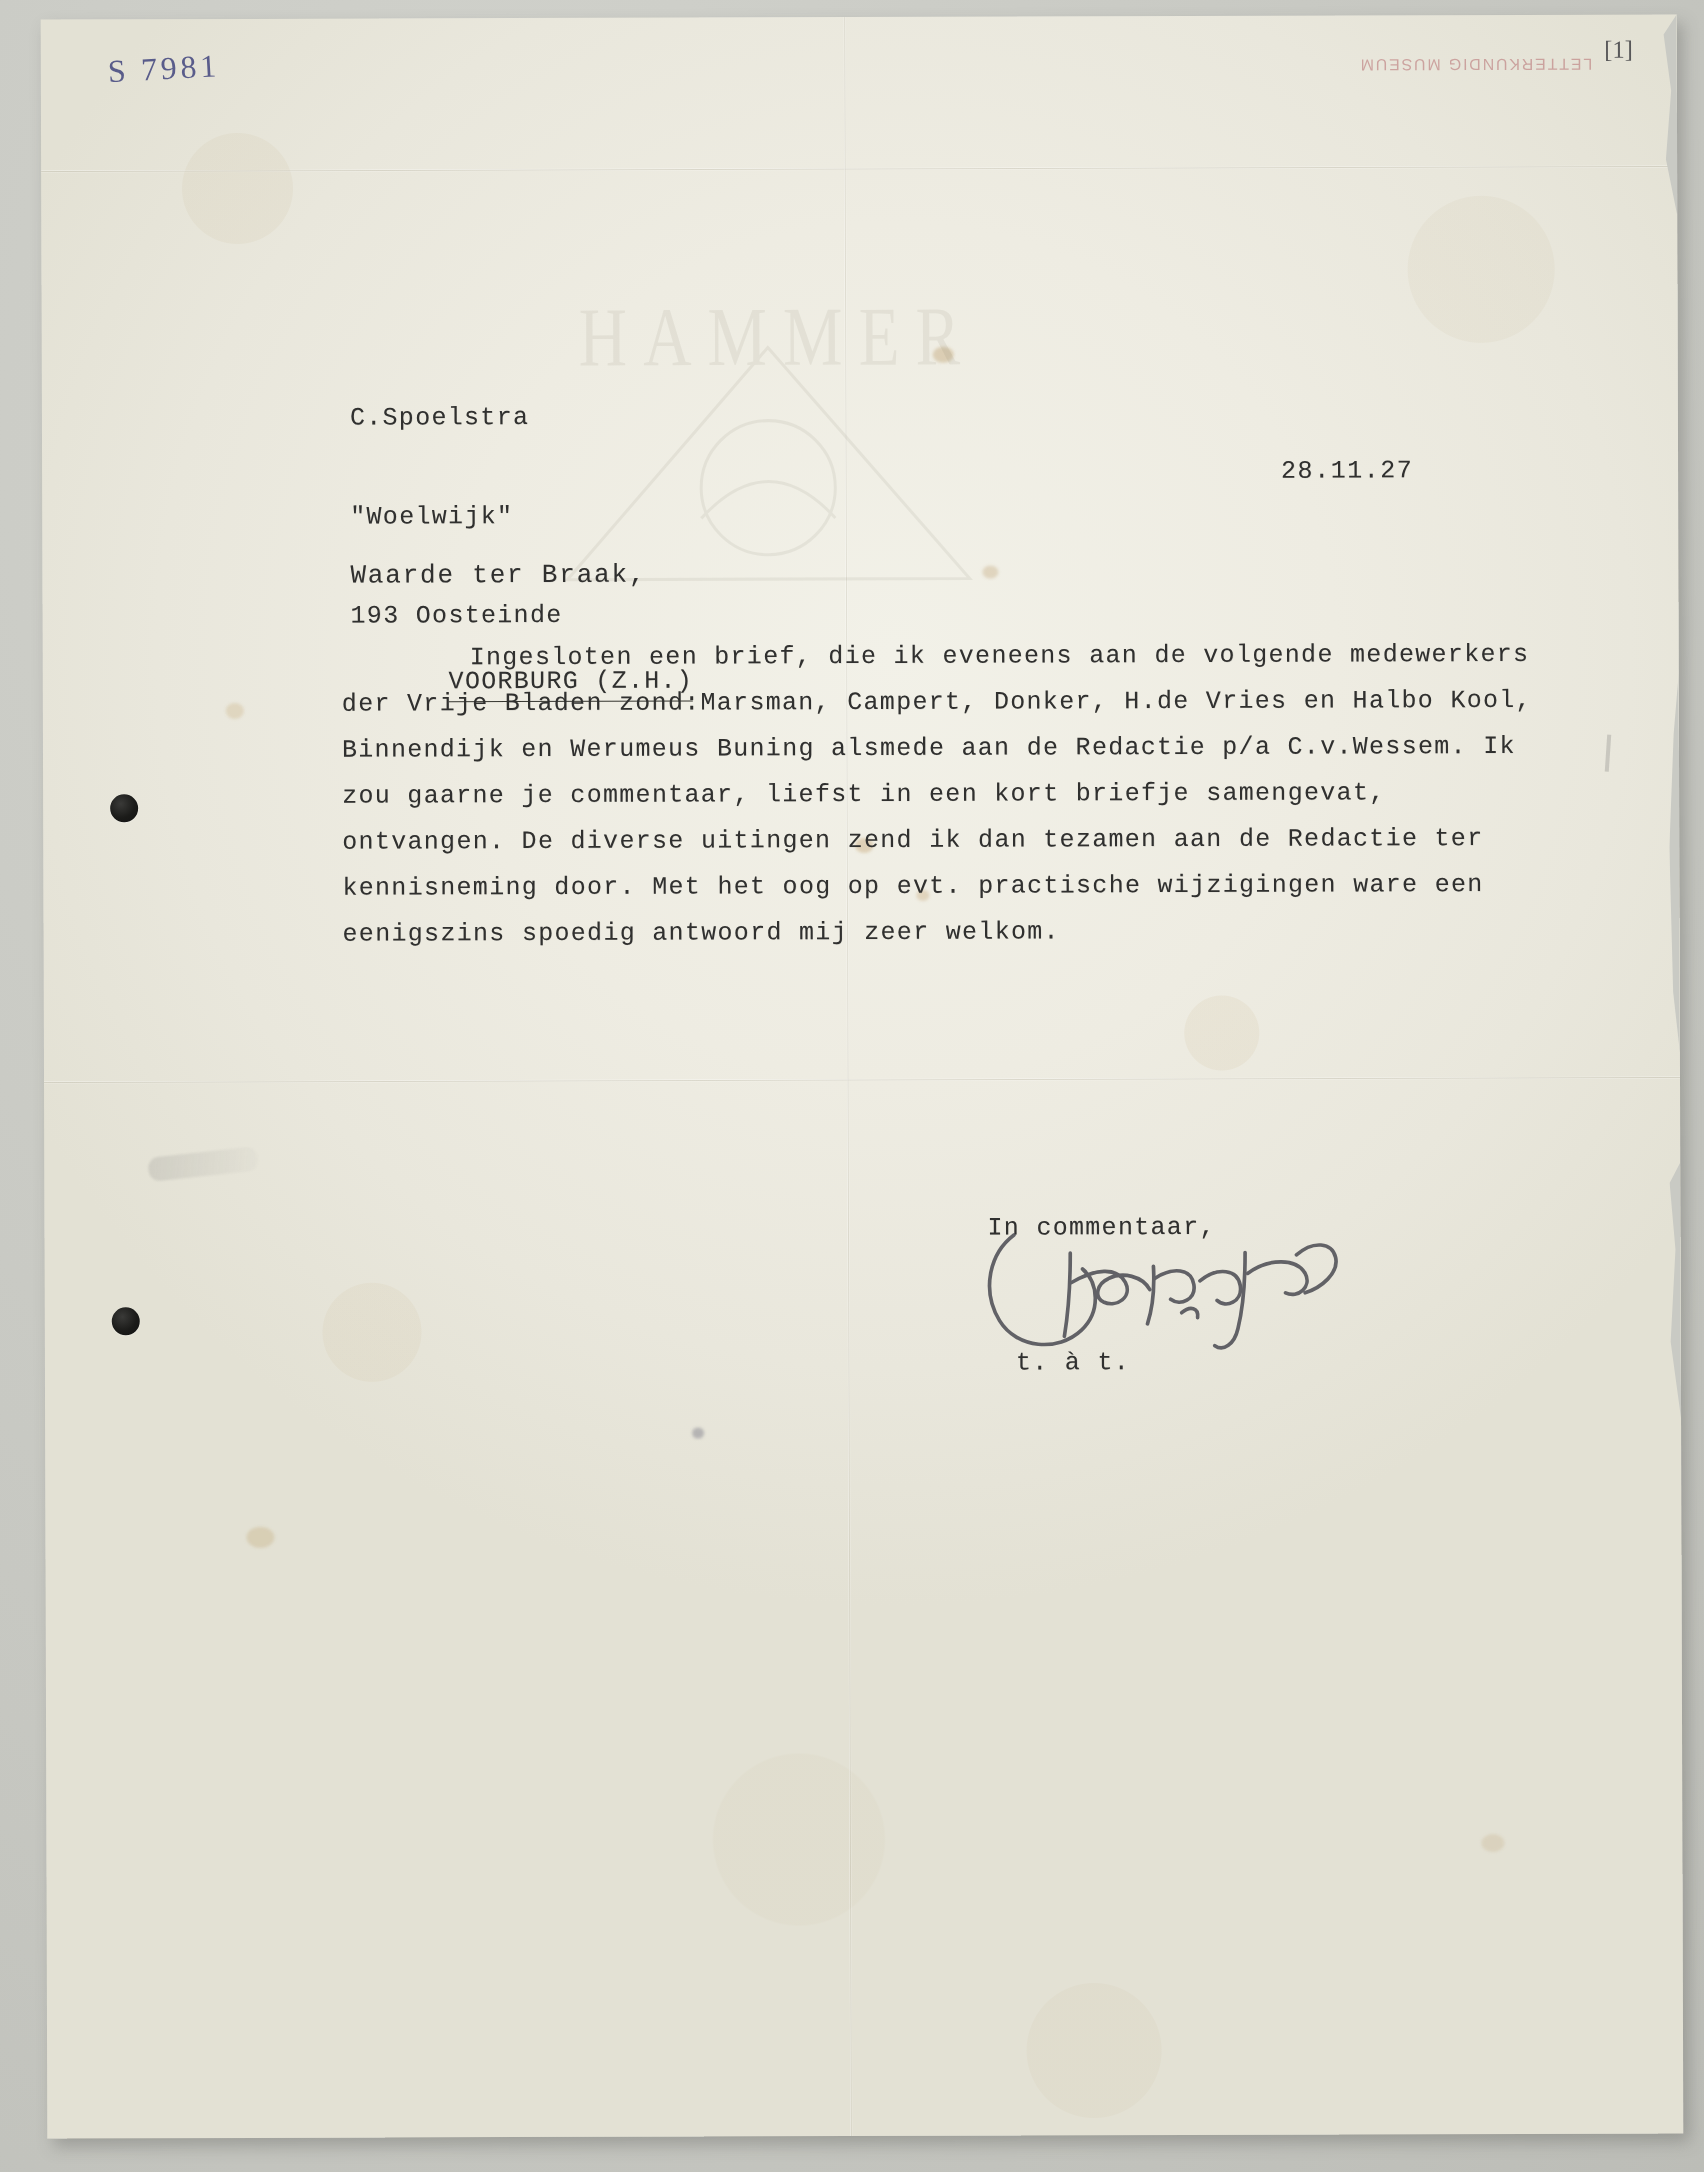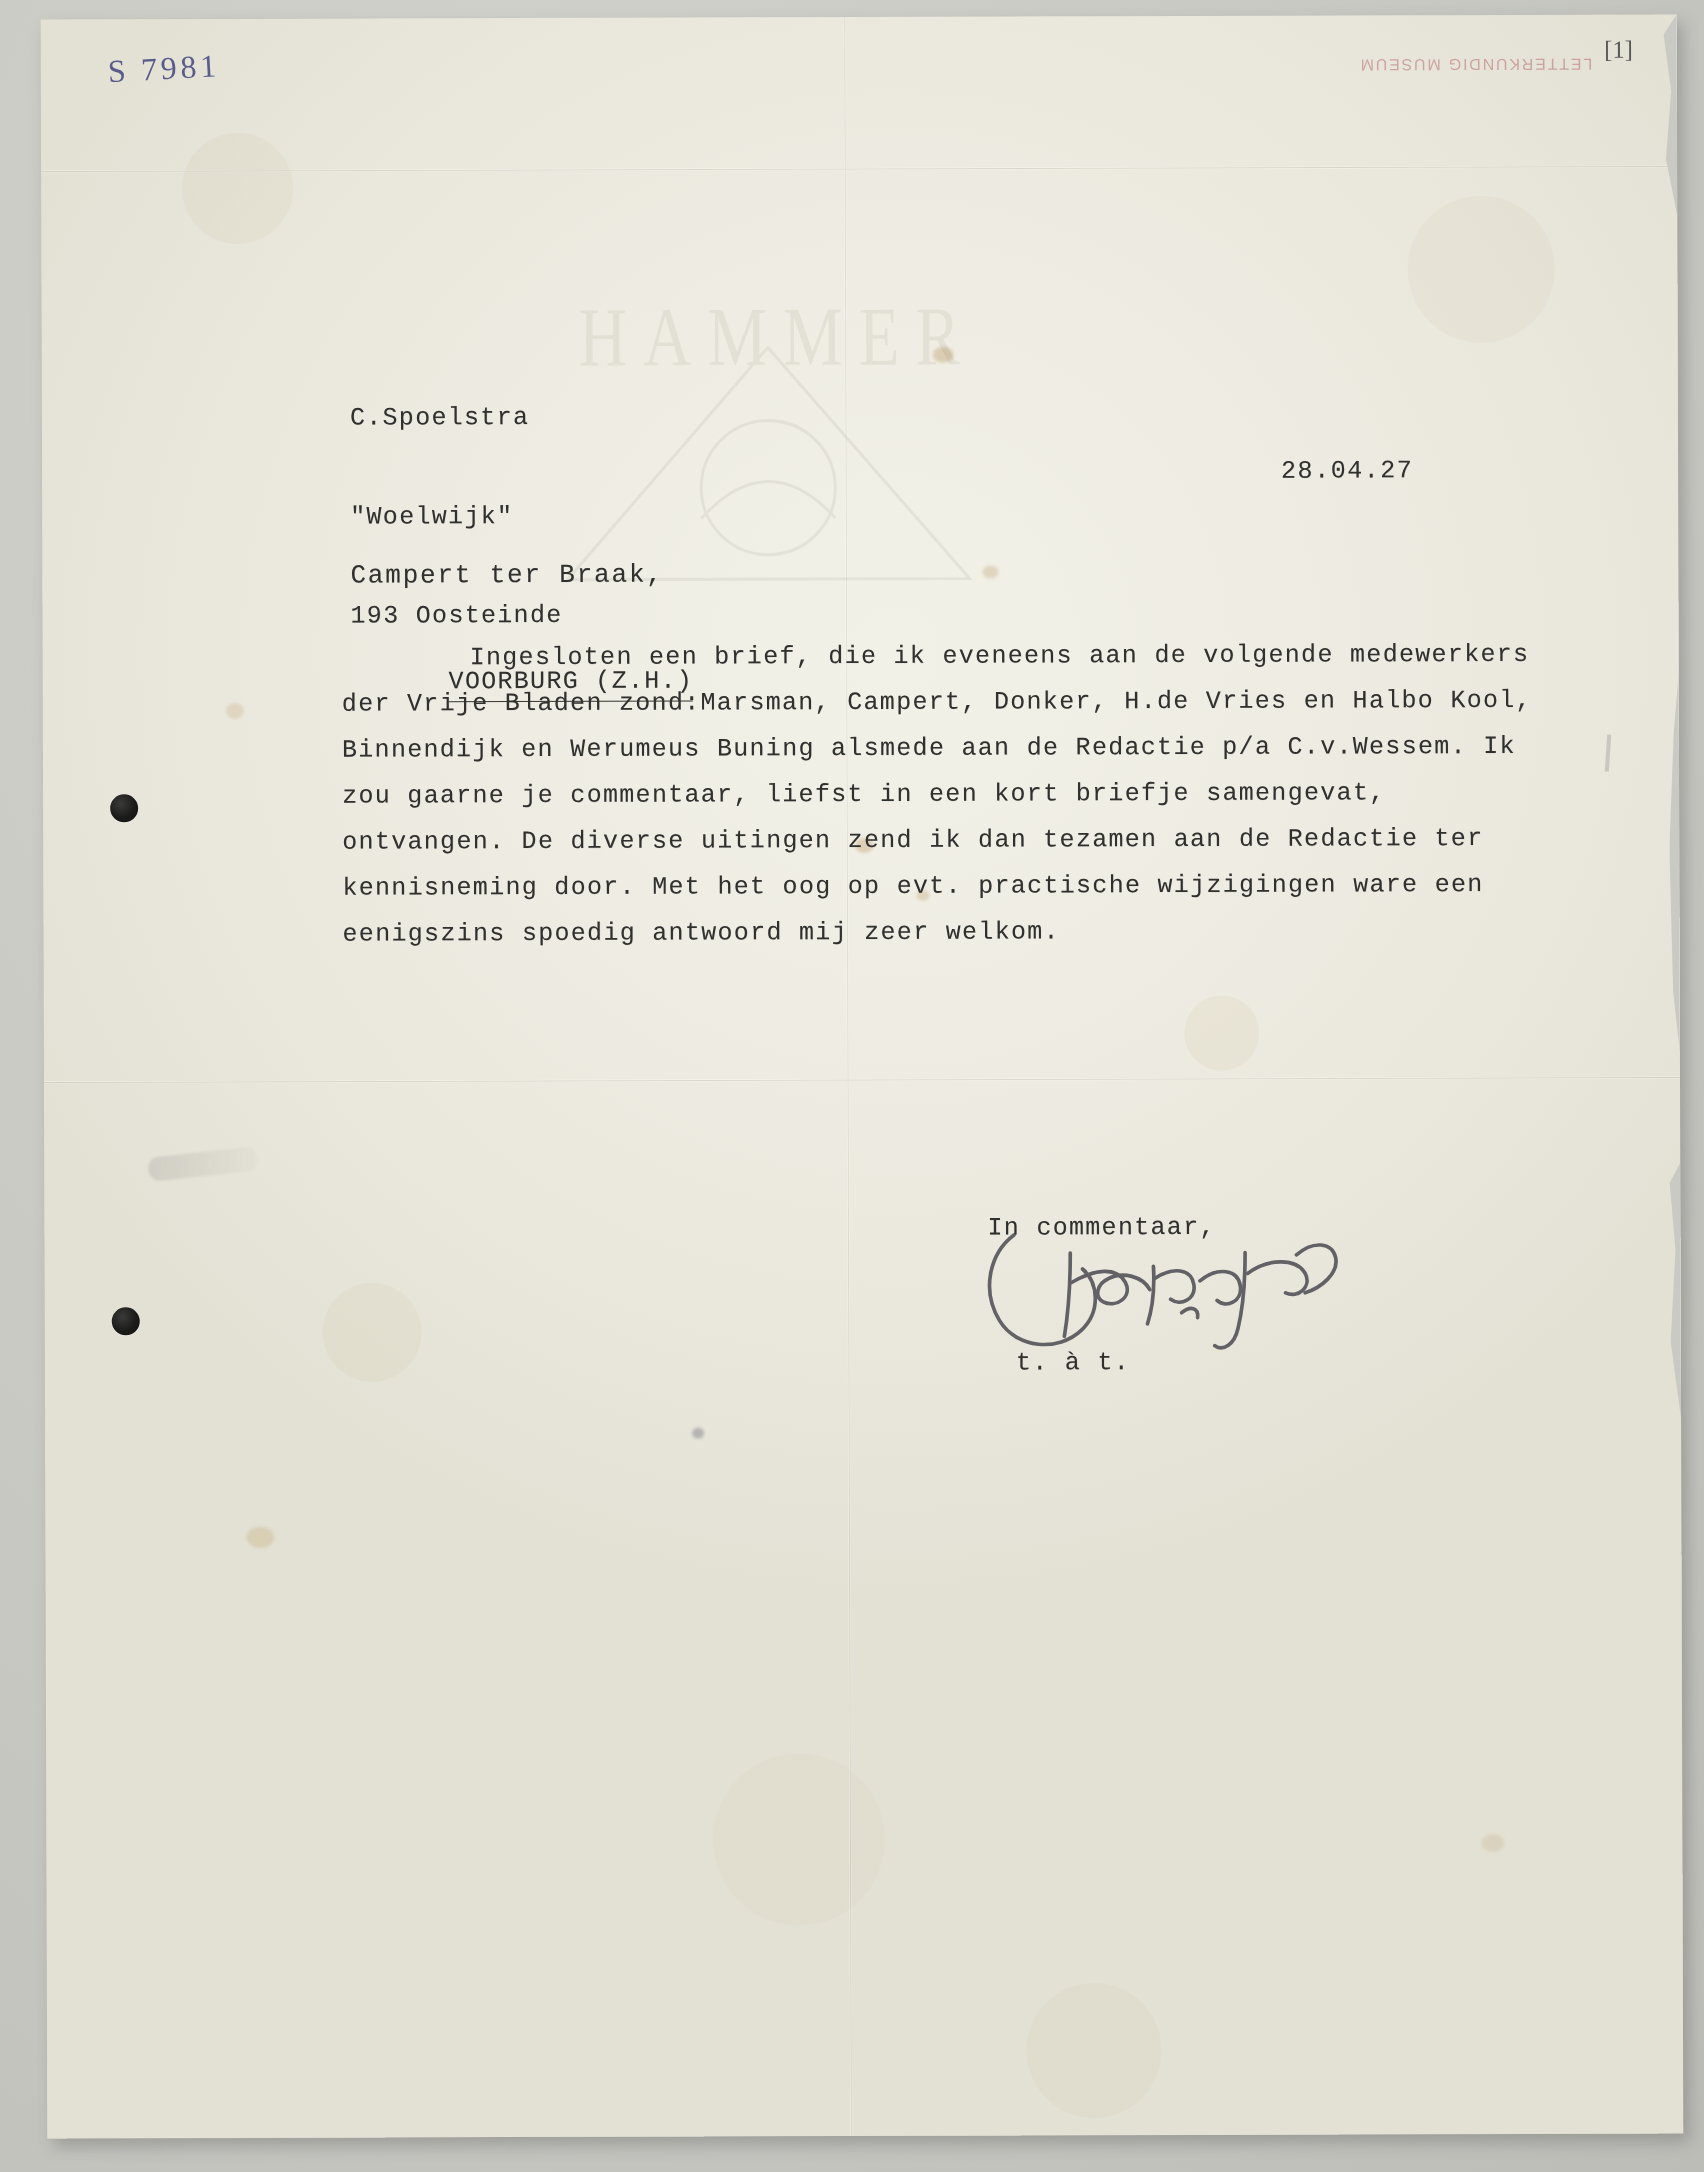--- a/index.html
+++ b/index.html
@@ -274,23 +274,23 @@
 
   <div id="letter-body">
 
     <div id="sender-block" class="typed">
       <div>C.Spoelstra</div>
       <div>"Woelwijk"</div>
       <div>193 Oosteinde</div>
       <div class="underlined" style="display:inline-block">VOORBURG (Z.H.)</div>
     </div>
 
-    <div id="letter-date" class="typed">28.04.27</div>
-
-    <div id="salutation" class="typed">Campert ter Braak,</div>
+    <div id="letter-date" class="typed">28.11.27</div>
+
+    <div id="salutation" class="typed">Waarde ter Braak,</div>
 
     <div id="letter-paragraph" class="typed"><span class="indent"></span><span>Ingesloten een brief, die ik eveneens aan de volgende medewerkers der Vrije Bladen zond:Marsman, Campert, Donker, H.de Vries en Halbo Kool, Binnendijk en Werumeus Buning alsmede aan de Redactie p/a C.v.Wessem. Ik zou gaarne je commentaar, liefst in een kort briefje samengevat, ontvangen. De diverse uitingen zend ik dan tezamen aan de Redactie ter kennisneming door. Met het oog op evt. practische wijzigingen ware een eenigszins spoedig antwoord mij zeer welkom.</span></div>
 
     <div id="closing-block" class="typed">
       <div>In commentaar,</div>
       <div style="padding-left:28px">t. à t.</div>
     </div>
 
     <div id="signature">
       <svg viewBox="0 0 620 260" aria-hidden="true">

